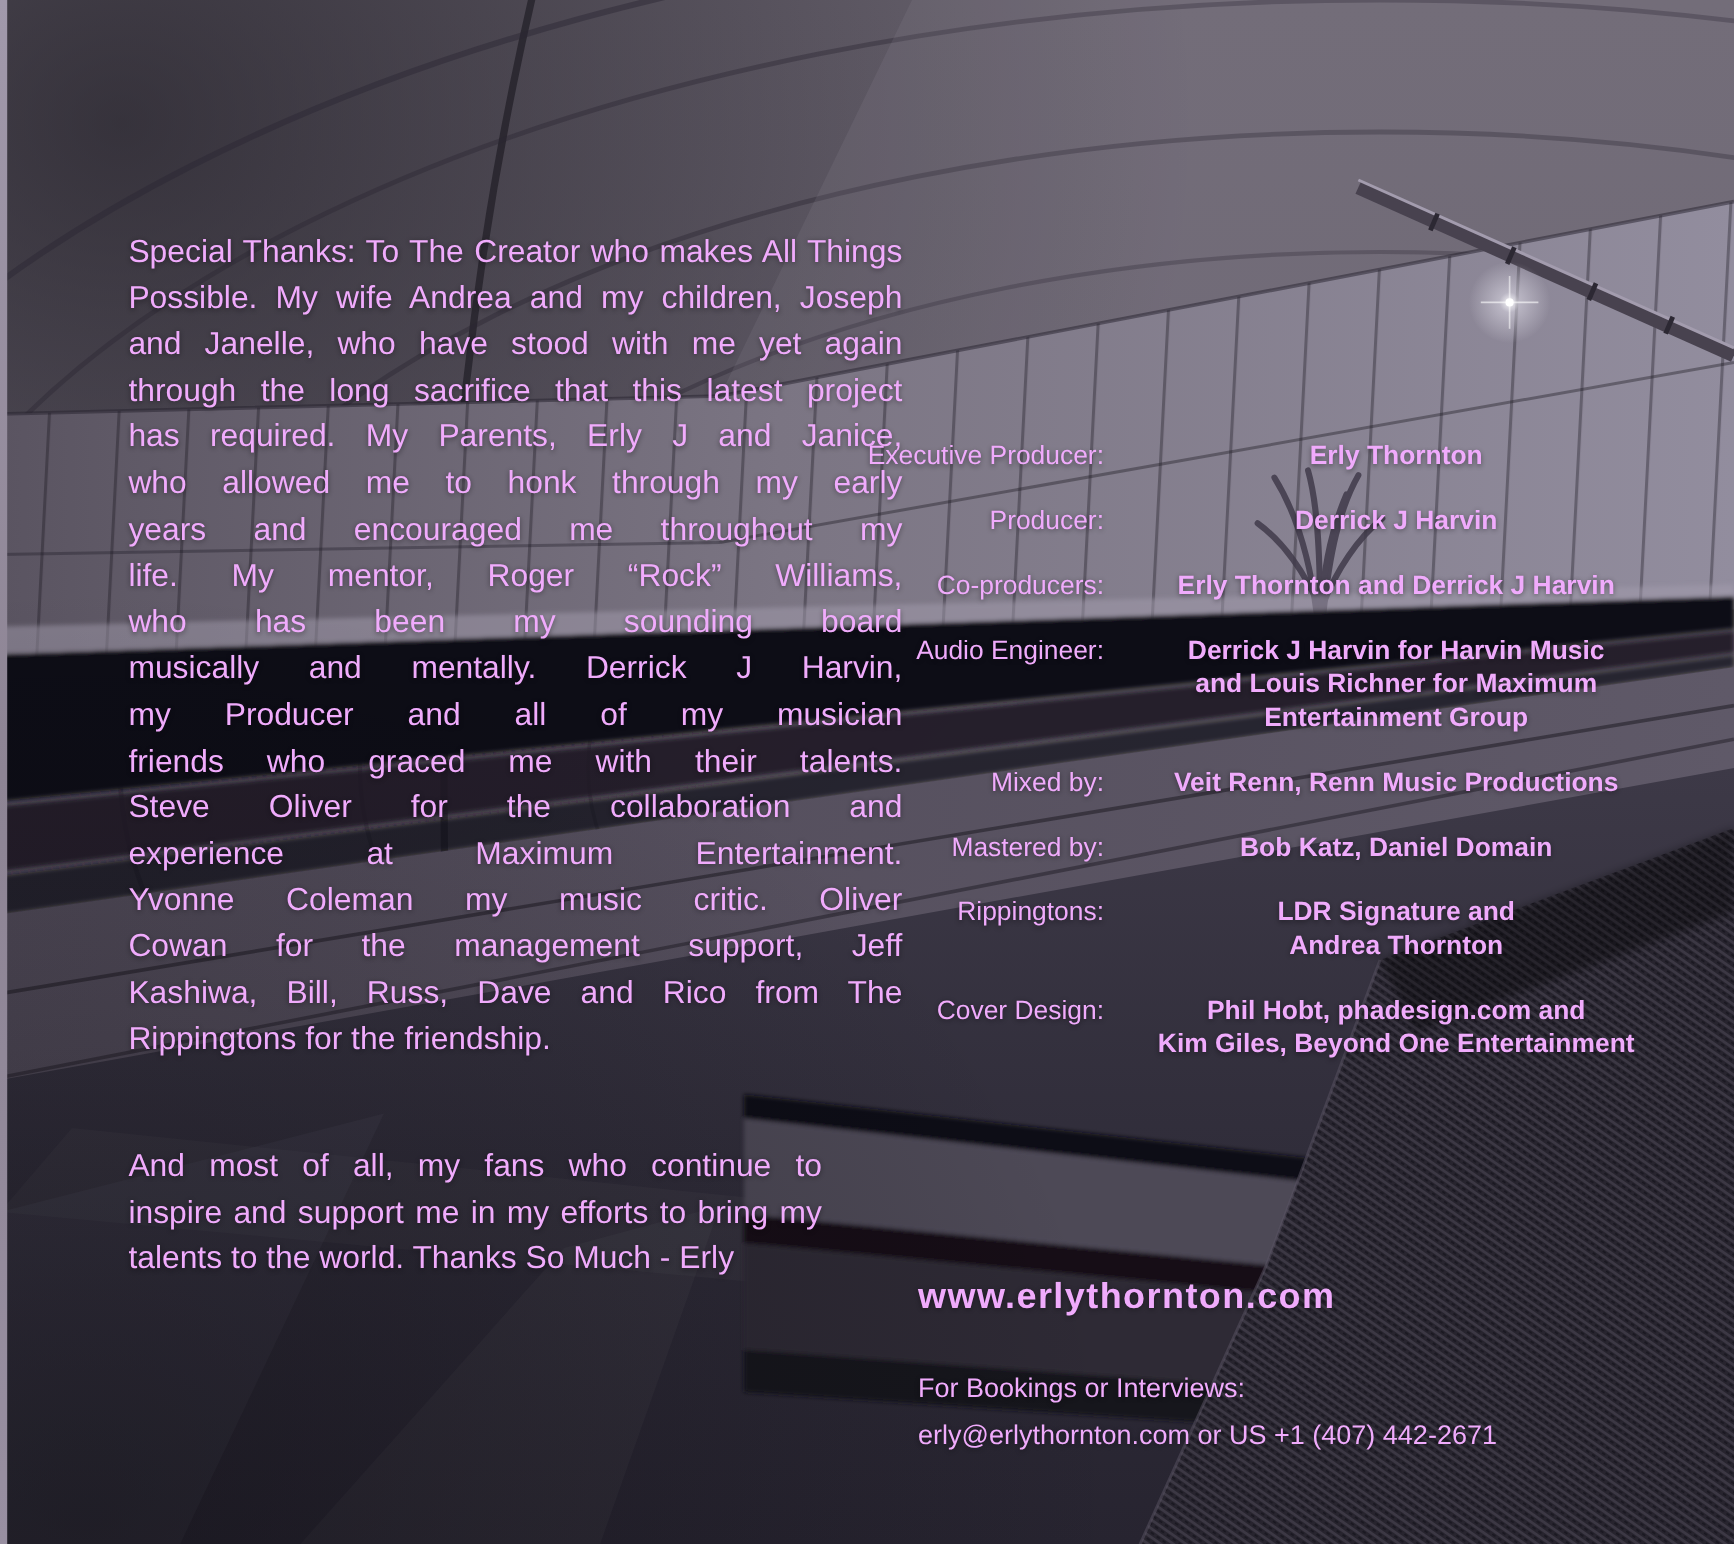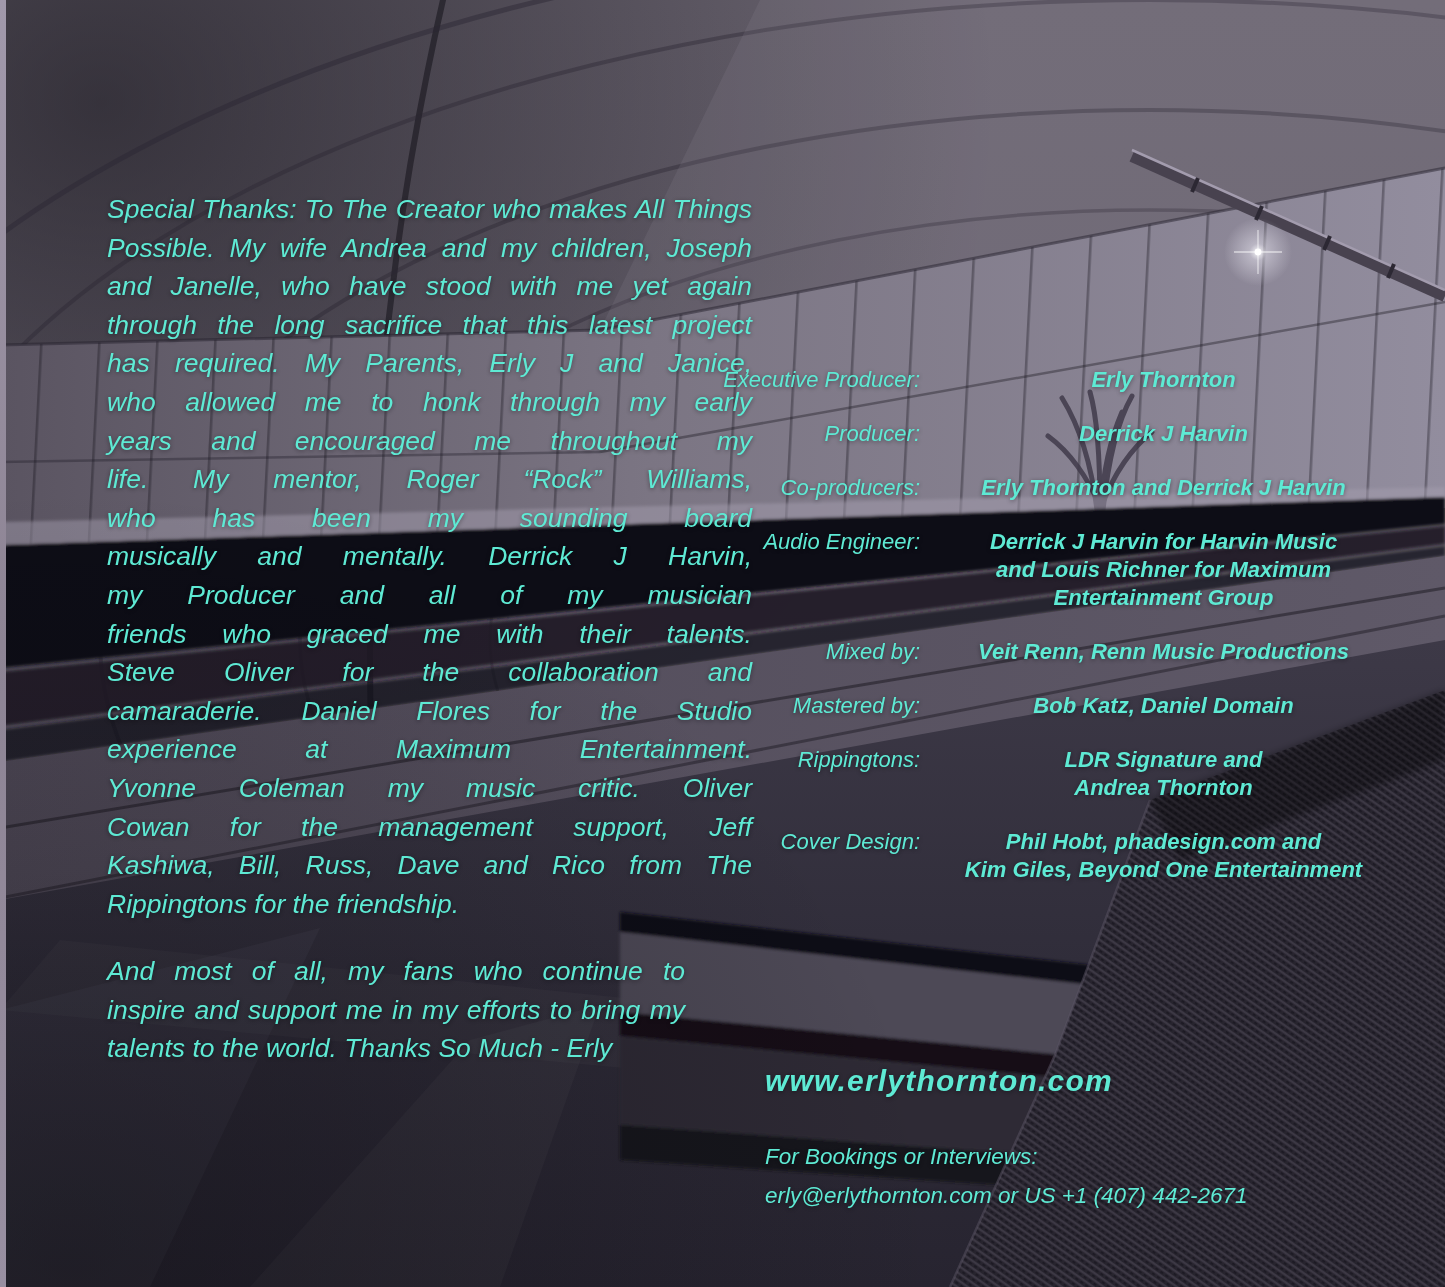--- a/index.html
+++ b/index.html
@@ -3,21 +3,21 @@
 <meta charset="utf-8">
 <style>
   html,body{margin:0;padding:0;background:#2a2730;}
   .stage{
     position:relative;width:1445px;height:1287px;overflow:hidden;
     font-family:"Liberation Sans",sans-serif;
     background:#5e5864;
   }
   .bg{position:absolute;inset:0;}
   
-  .txt{position:absolute;color:#5eead4;text-shadow:0 1px 4px rgba(10,8,14,.45);font-style:italic;}
+  .txt{position:absolute;color:#f0abfc;text-shadow:0 1px 4px rgba(10,8,14,.45);}
   .thanks{left:107px;top:190px;width:645px;font-size:26.5px;font-weight:400;}
   .thanks .tl{height:38.6px;line-height:38.6px;white-space:nowrap;
               text-align:justify;text-align-last:justify;}
   .thanks .tl.left{text-align:center;text-align-last:left;}
   .closing{left:107px;top:952px;width:578px;font-size:26.5px;}
   .closing .tl{height:38.6px;line-height:38.6px;white-space:nowrap;
                text-align:justify;text-align-last:justify;}
   .closing .tl.left{text-align:left;text-align-last:left;}
   
   .credits{left:696px;top:366px;width:700px;font-size:22px;}
@@ -188,21 +188,20 @@
     <div class="tl">through the long sacrifice that this latest project</div>
     <div class="tl">has required. My Parents, Erly J and Janice,</div>
     <div class="tl">who allowed me to honk through my early</div>
     <div class="tl">years and encouraged me throughout my</div>
     <div class="tl">life. My mentor, Roger “Rock” Williams,</div>
     <div class="tl">who has been my sounding board</div>
     <div class="tl">musically and mentally. Derrick J Harvin,</div>
     <div class="tl">my Producer and all of my musician</div>
     <div class="tl">friends who graced me with their talents.</div>
     <div class="tl">Steve Oliver for the collaboration and</div>
-    <div class="tl">camaraderie. Daniel Flores for the Studio</div>
     <div class="tl">experience at Maximum Entertainment.</div>
     <div class="tl">Yvonne Coleman my music critic. Oliver</div>
     <div class="tl">Cowan for the management support, Jeff</div>
     <div class="tl">Kashiwa, Bill, Russ, Dave and Rico from The</div>
     <div class="tl left">Rippingtons for the friendship.</div>
   </div>
 
   <div class="txt closing">
     <div class="tl">And most of all, my fans who continue to</div>
     <div class="tl">inspire and support me in my efforts to bring my</div>

